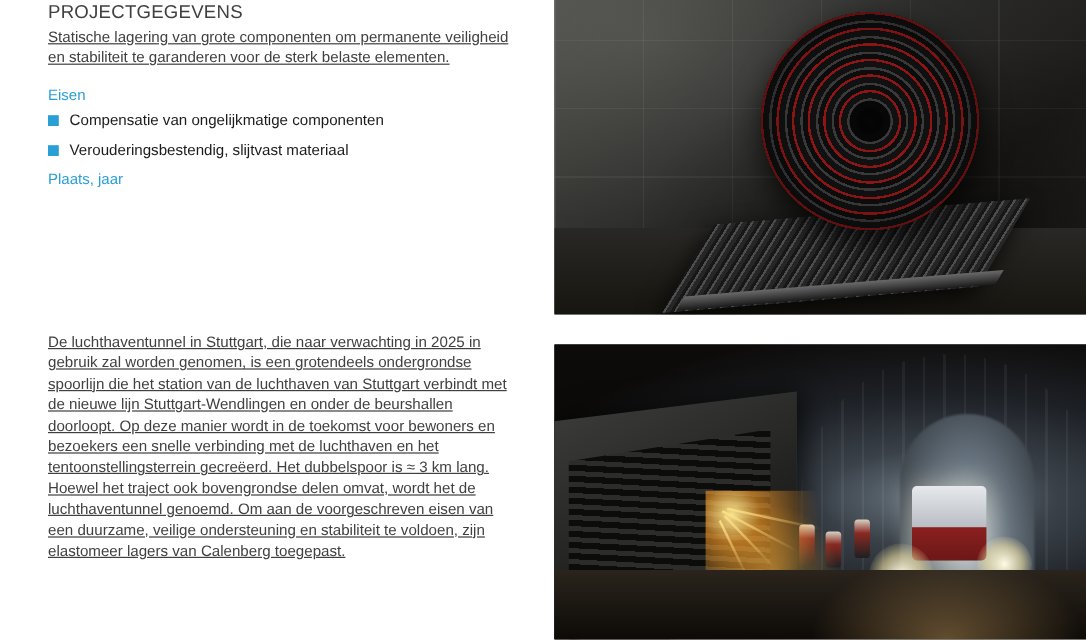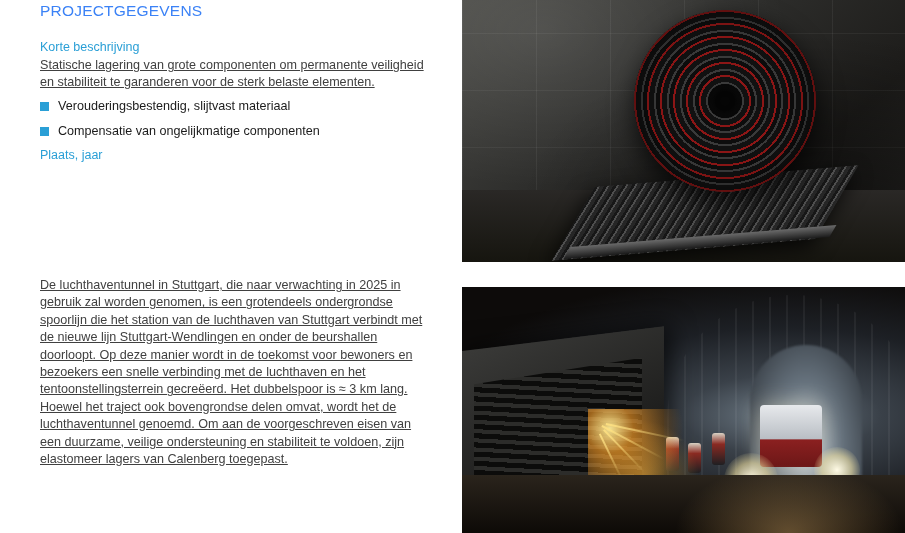--- a/index.html
+++ b/index.html
@@ -21,21 +21,21 @@
   }
   
   .left-col {
     position: absolute;
     left: 40px;
     top: 0;
     width: 400px;
     height: 533px;
   }
   .section-title {
-    color: #3b82f6;
+    color: #404040;
     font-size: 15.5px;
     letter-spacing: 0.2px;
     font-weight: 400;
     margin: 0;
     padding: 0;
   }
   .sub-label {
     color: #2a9fd6;
     font-size: 12.5px;
     font-weight: 400;
@@ -296,33 +296,33 @@
 </head>
 <body>
 
 <div class="page">
 
   <div class="left-col">
 
     <div class="block-1">
       <h2 class="section-title">PROJECTGEGEVENS</h2>
 
-      <div class="sub-label korte-label">Korte beschrijving</div>
 
       <p class="body-text korte-text">Statische lagering van grote componenten om permanente veiligheid en stabiliteit te garanderen voor de sterk belaste elementen.</p>
 
+      <div class="sub-label eisen-label">Eisen</div>
 
       <ul class="req-list">
         <li class="req-item">
           <span class="req-bullet"></span>
-          <span class="req-text">Verouderingsbestendig, slijtvast materiaal</span>
+          <span class="req-text">Compensatie van ongelijkmatige componenten</span>
         </li>
         <li class="req-item">
           <span class="req-bullet"></span>
-          <span class="req-text">Compensatie van ongelijkmatige componenten</span>
+          <span class="req-text">Verouderingsbestendig, slijtvast materiaal</span>
         </li>
       </ul>
 
       <div class="sub-label plaats-label">Plaats, jaar</div>
 
     </div>
 
     <div class="block-2">
 
       <p class="body-text desc-text">De luchthaventunnel in Stuttgart, die naar verwachting in 2025 in gebruik zal worden genomen, is een grotendeels ondergrondse spoorlijn die het station van de luchthaven van Stuttgart verbindt met de nieuwe lijn Stuttgart-Wendlingen en onder de beurshallen doorloopt. Op deze manier wordt in de toekomst voor bewoners en bezoekers een snelle verbinding met de luchthaven en het tentoonstellingsterrein gecreëerd. Het dubbelspoor is ≈ 3 km lang. Hoewel het traject ook bovengrondse delen omvat, wordt het de luchthaventunnel genoemd. Om aan de voorgeschreven eisen van een duurzame, veilige ondersteuning en stabiliteit te voldoen, zijn elastomeer lagers van Calenberg toegepast.</p>

